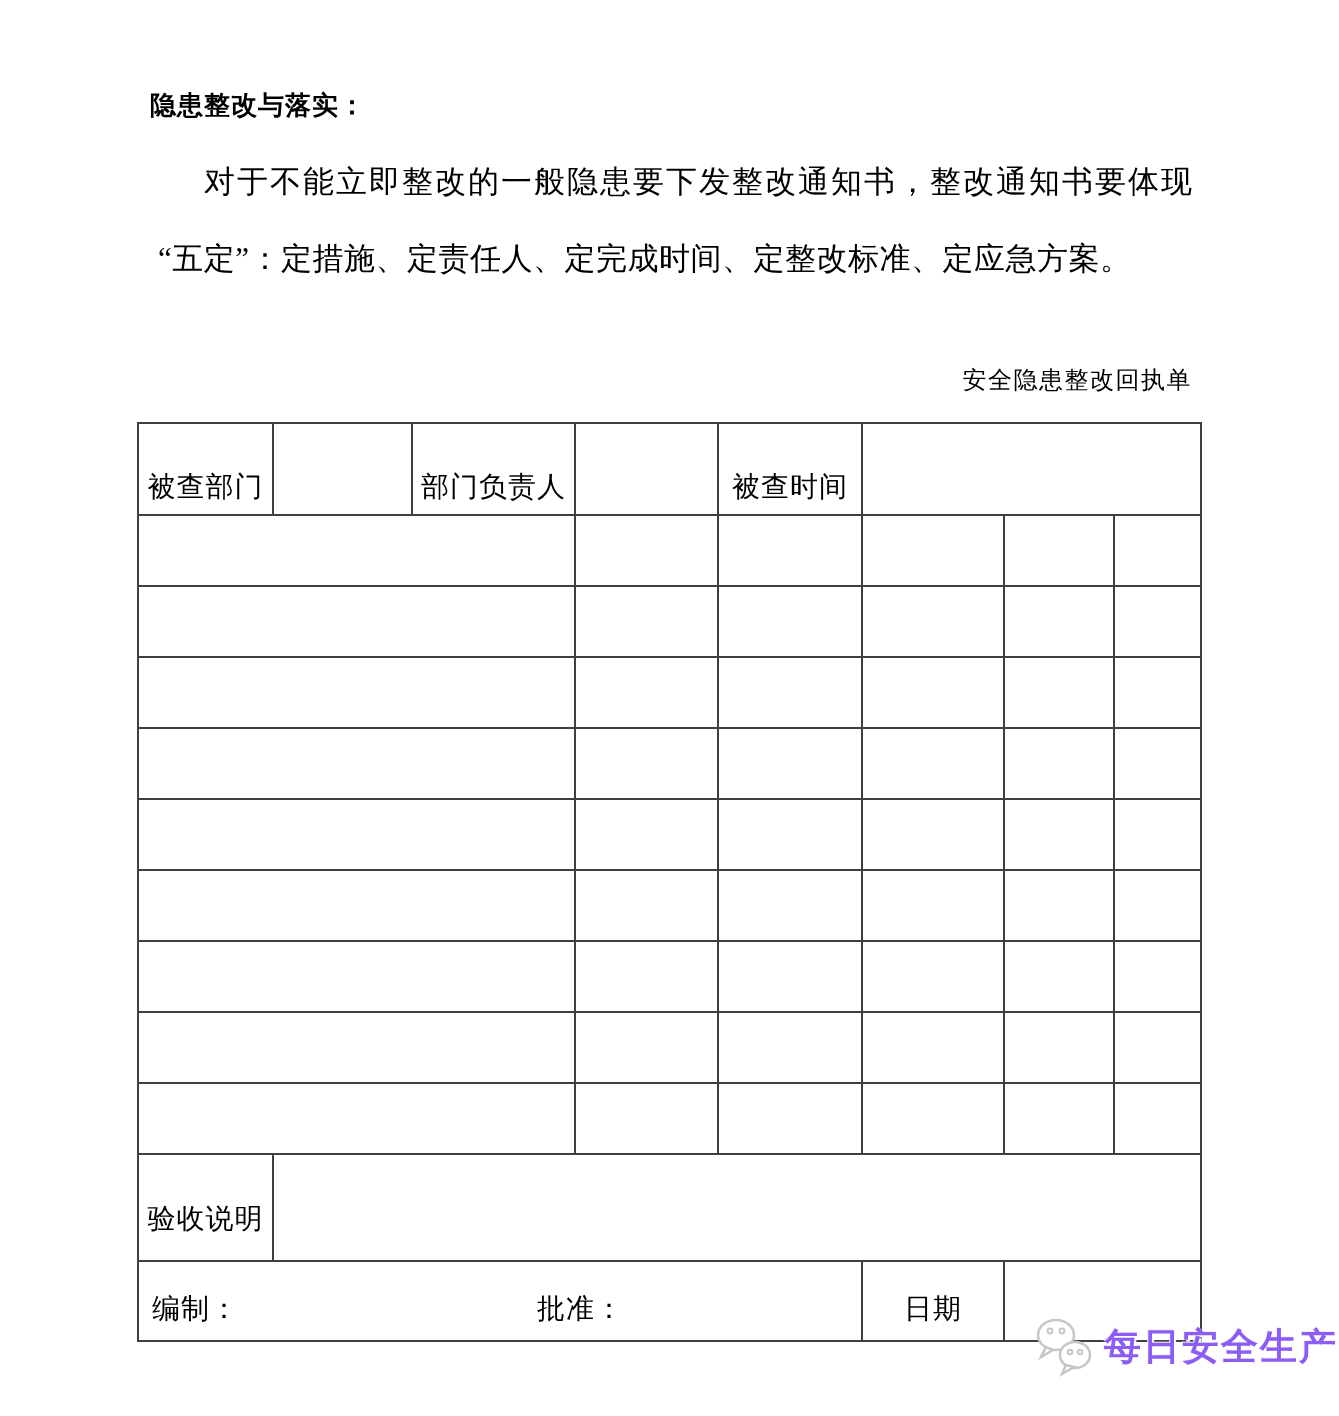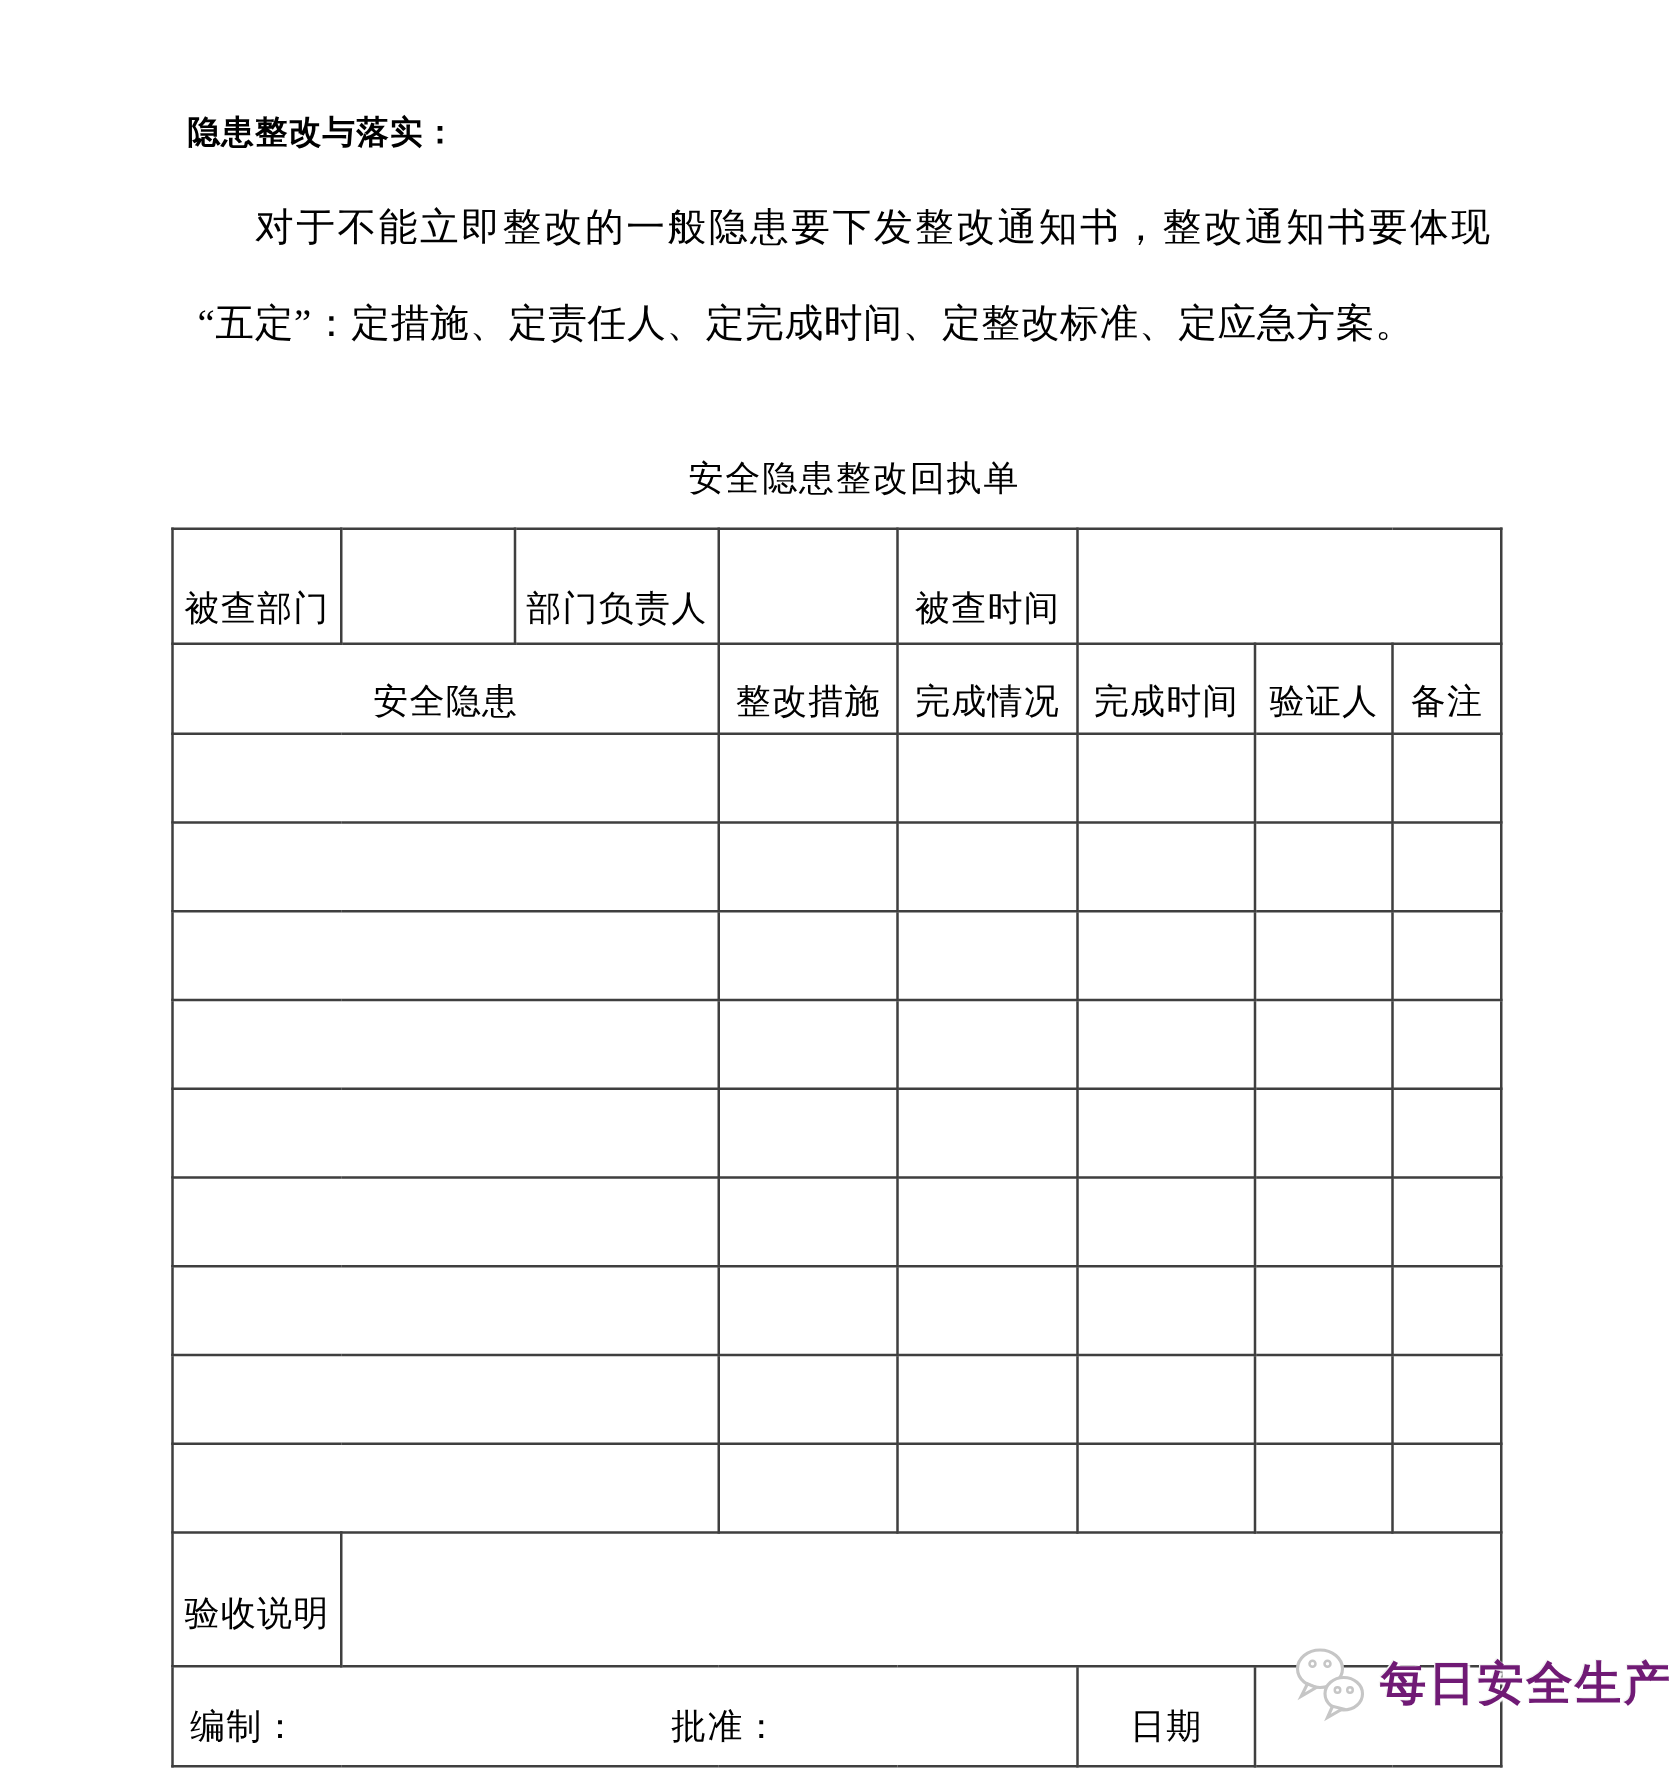--- a/index.html
+++ b/index.html
@@ -32,25 +32,25 @@
   #heading-2 { left: 150px; top: 301px; }
   .para-line {
     position: absolute;
     font-size: 31px;
     white-space: nowrap;
   }
   #para-line-1 { left: 204px; top: 161px; letter-spacing: 2px; }
   #para-line-2 { left: 158px; top: 238px; letter-spacing: 0.5px; }
   .form-title {
     position: absolute;
-    left: 152px;
+    left: 129px;
     top: 364px;
     width: 1063px;
-    text-align: center;
-    font-size: 28px;
+    text-align: right;
+    font-size: 24px;
     letter-spacing: 1.5px;
   }
   table.form {
     position: absolute;
     left: 137px;
     top: 422px;
     width: 1063px;
     border-collapse: collapse;
     table-layout: fixed;
   }
@@ -122,28 +122,20 @@
     </colgroup>
     <tbody>
       <tr class="r-info">
         <td>被查部门</td>
         <td></td>
         <td>部门负责人</td>
         <td></td>
         <td>被查时间</td>
         <td colspan="3"></td>
       </tr>
-      <tr class="r-head">
-        <td colspan="3">安全隐患</td>
-        <td>整改措施</td>
-        <td>完成情况</td>
-        <td>完成时间</td>
-        <td>验证人</td>
-        <td>备注</td>
-      </tr>
     </tbody>
     <tbody id="empty-rows">
         <tr class="r-body">
           <td colspan="3"></td>
           <td></td>
           <td></td>
           <td></td>
           <td></td>
           <td></td>
         </tr>
@@ -236,16 +228,16 @@
         <ellipse cx="43" cy="39" rx="15" ry="13"></ellipse>
         <path d="M34 49 L30 58 L42 51 Z"></path>
       </g>
       <g fill="none" stroke="#c6c6c6" stroke-width="2">
         <circle cx="18" cy="15" r="2.4"></circle>
         <circle cx="30" cy="15" r="2.4"></circle>
         <circle cx="38" cy="36" r="2.2"></circle>
         <circle cx="48" cy="36" r="2.2"></circle>
       </g>
     </svg>
-    <span class="wm-text" style="color: #701a75;">每日安全生产</span>
+    <span class="wm-text" style="color: #8b5cf6;">每日安全生产</span>
   </div>
 
 </div>
 
 </body></html>

